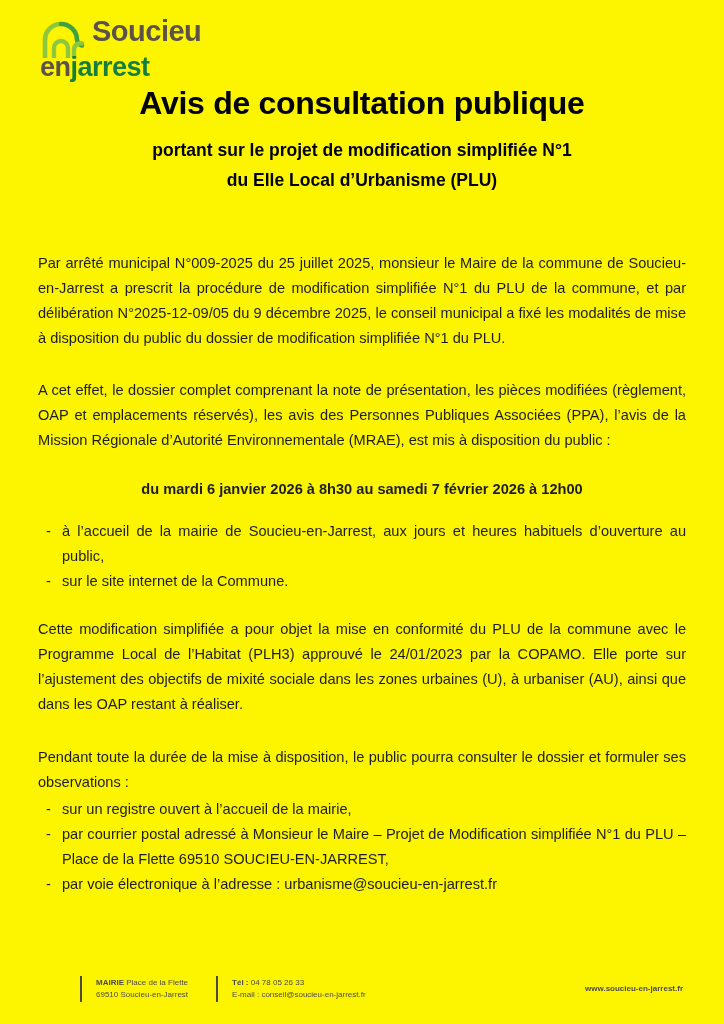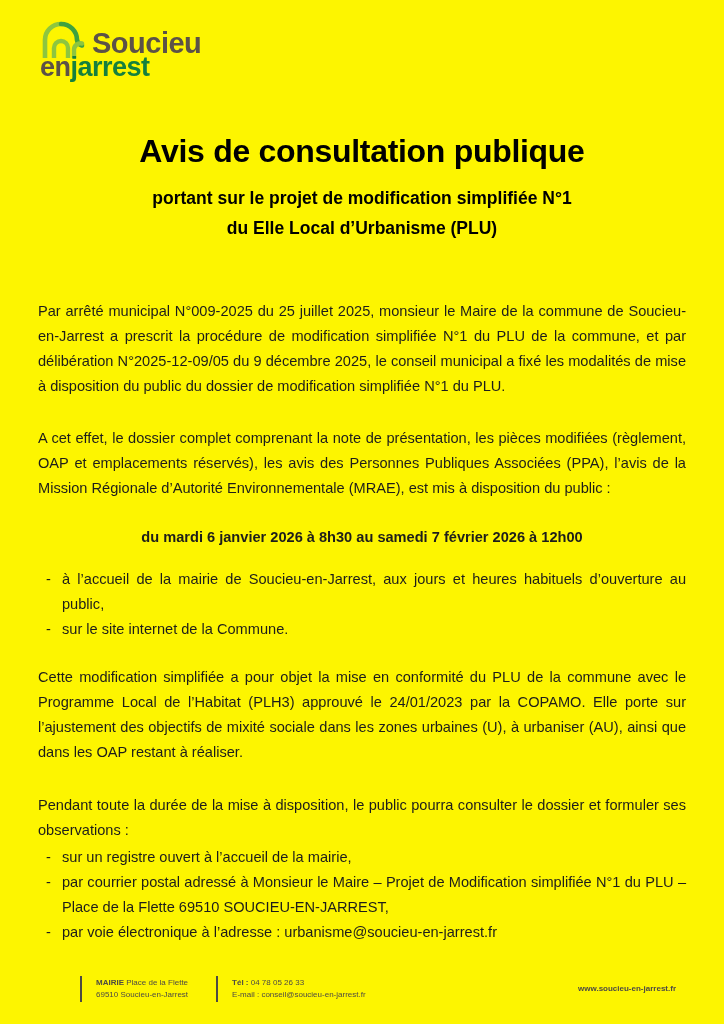--- a/index.html
+++ b/index.html
@@ -9,51 +9,51 @@
     width: 724px;
     height: 1024px;
     margin: 0 auto;
     background: #FDF500;
     font-family: "Liberation Sans", sans-serif;
     color: #1d1d1b;
     overflow: hidden;
   }
   
   .logo { padding: 16px 0 0 40px; }
-  .logo-row1 { display: flex; align-items: flex-end; }
+  .logo-row1 { display: flex; }
   .logo-icon { width: 50px; height: 42px; margin-right: 2px; }
   .logo-soucieu {
     font-size: 29px; font-weight: bold; color: #5C5247;
     letter-spacing: -0.5px; line-height: 30px;
   }
   .logo-row2 { margin-top: -6px; margin-left: 0px; display: flex; }
   .logo-en { font-size: 27px; font-weight: bold; color: #5C5247; letter-spacing: -0.5px; }
   .logo-jarrest { font-size: 27px; font-weight: bold; color: #15803d; letter-spacing: -0.5px; }
   
-  .title-block { margin-top: 48px; text-align: center; }
+  .title-block { text-align: center; }
   .main-title { font-size: 32px; font-weight: bold; color: #000; line-height: 40px; letter-spacing: -0.3px; }
   .subtitles { margin-top: 12px; }
   .subtitle { font-size: 17.5px; font-weight: bold; color: #000; line-height: 30px; }
   
   .content { padding: 0 38px; font-size: 14.6px; line-height: 25px; }
   .para { text-align: justify; }
   .p1 { margin-top: 56px; }
   .p2 { margin-top: 27px; }
   .date-line { margin-top: 24px; text-align: center; font-weight: bold; }
   .dash-list { list-style: none; }
   .list1 { margin-top: 17px; }
   .dash-list li { display: flex; padding-left: 8px; }
   .dash-list .dash { width: 16px; flex: 0 0 16px; }
   .dash-list .li-text { flex: 1; text-align: justify; }
   .p3 { margin-top: 23px; }
   .p4 { margin-top: 28px; }
   .list2 { margin-top: 2px; }
   
   .footer {
-    position: absolute; left: 0; right: 12px; bottom: 22px;
+    position: absolute; left: 0; right: 5px; bottom: 22px;
     display: flex; align-items: stretch;
     padding-left: 80px; padding-right: 36px;
     color: #4d4a43; font-size: 8px; line-height: 12px;
   }
   .footer-block { border-left: 2px solid #4d4a43; padding: 1px 0 1px 14px; }
   .footer-block + .footer-block { margin-left: 28px; }
   .footer b { font-weight: bold; }
   .footer-site { margin-left: auto; align-self: center; font-weight: bold; font-size: 8px; }
 </style>
 </head>

